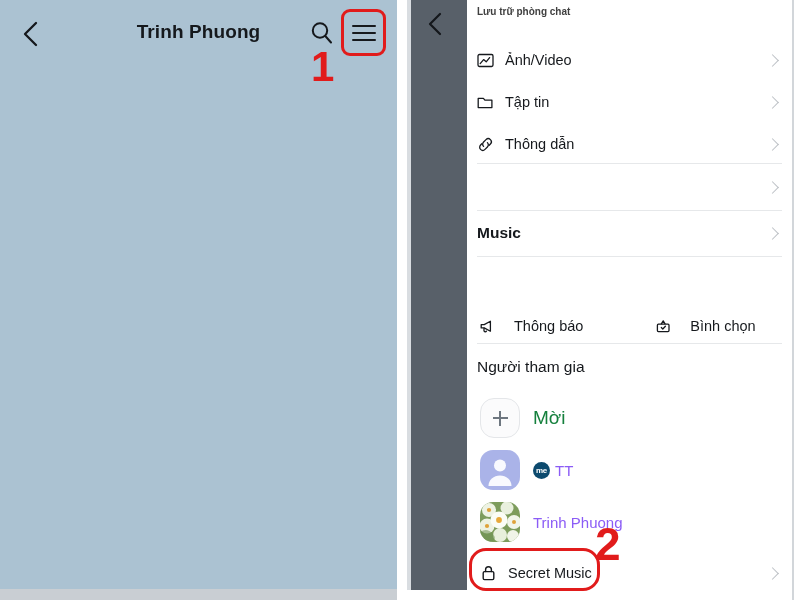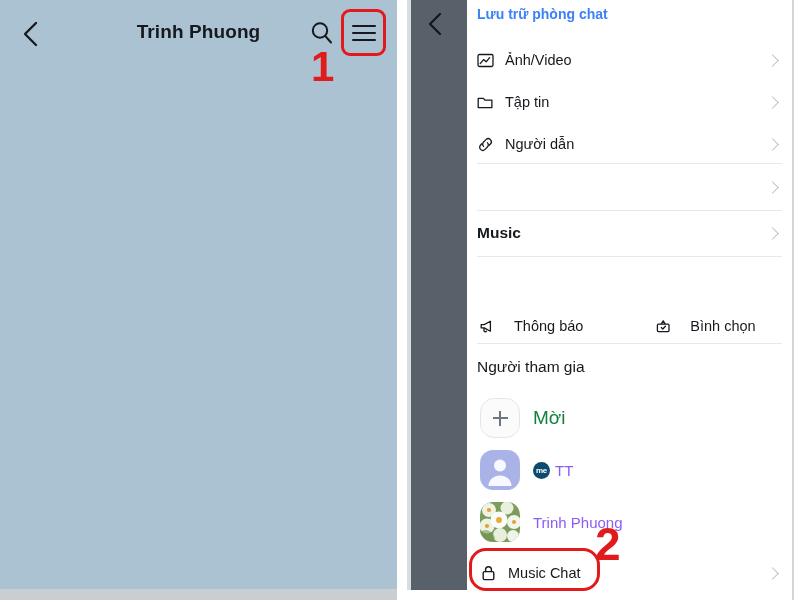--- a/index.html
+++ b/index.html
@@ -150,23 +150,23 @@
     height: 600px;
     background: #ffffff;
     border-right: 2px solid #d2d6da;
     box-sizing: border-box;
   }
 
   .sheet-title {
     position: absolute;
     left: 10px;
     top: 6px;
-    font-size: 14px;
+    font-size: 10px;
     font-weight: bold;
-    color: #3b82f6;
+    color: #404040;
   }
 
   .row {
     position: absolute;
     left: 0;
     width: 325px;
     height: 42px;
     display: flex;
     align-items: center;
     box-sizing: border-box;
@@ -432,21 +432,21 @@
         </span>
     </div>
 
     <div class="row" style="top:123px">
       <span class="row-icon">
         <svg width="17" height="17" viewBox="0 0 17 17" aria-hidden="true">
           <path d="M6.6 10.4 A3.1 3.1 0 0 1 6.6 6.0 L9.0 3.6 A3.1 3.1 0 0 1 13.4 8.0 L12.2 9.2" fill="none" stroke="#16191d" stroke-width="1.3" stroke-linecap="round"></path>
           <path d="M10.4 6.6 A3.1 3.1 0 0 1 10.4 11.0 L8.0 13.4 A3.1 3.1 0 0 1 3.6 9.0 L4.8 7.8" fill="none" stroke="#16191d" stroke-width="1.3" stroke-linecap="round"></path>
         </svg>
       </span>
-      <span class="row-label">Người dẫn</span>
+      <span class="row-label">Thông dẫn</span>
       <span class="chev-wrap">
           <span class="chev-glyph"></span>
         </span>
     </div>
 
     <div class="divider" style="top:163px"></div>
 
     <div class="row" style="top:166px">
       <span class="chev-wrap">
           <span class="chev-glyph"></span>
@@ -531,21 +531,21 @@
       <span class="person-name">Trinh Phuong</span>
     </div>
 
     <div id="row-secret">
       <span class="row-icon" style="margin-left:13px">
         <svg width="17" height="18" viewBox="0 0 17 18" aria-hidden="true">
           <rect x="3.2" y="7.6" width="10.6" height="8.0" rx="1.3" fill="none" stroke="#16191d" stroke-width="1.4"></rect>
           <path d="M5.6 7.6 V5.6 a2.9 2.9 0 0 1 5.8 0 V7.6" fill="none" stroke="#16191d" stroke-width="1.4" stroke-linecap="round"></path>
         </svg>
       </span>
-      <span class="row-label">Music Chat</span>
+      <span class="row-label">Secret Music</span>
       <span class="chev-wrap">
           <span class="chev-glyph"></span>
         </span>
     </div>
 
   </div>
 
   <div id="annot-box-2"></div>
   <div id="annot-num-2">2</div>
 

